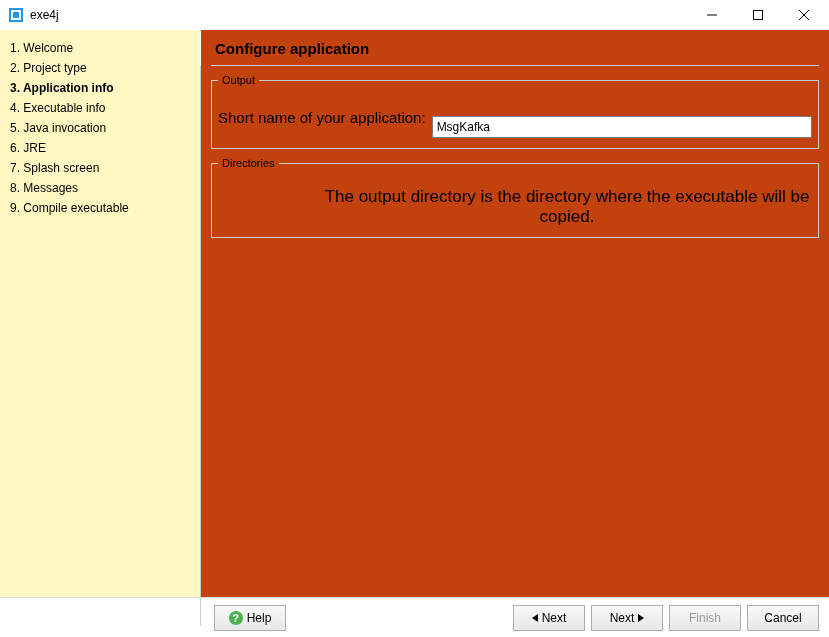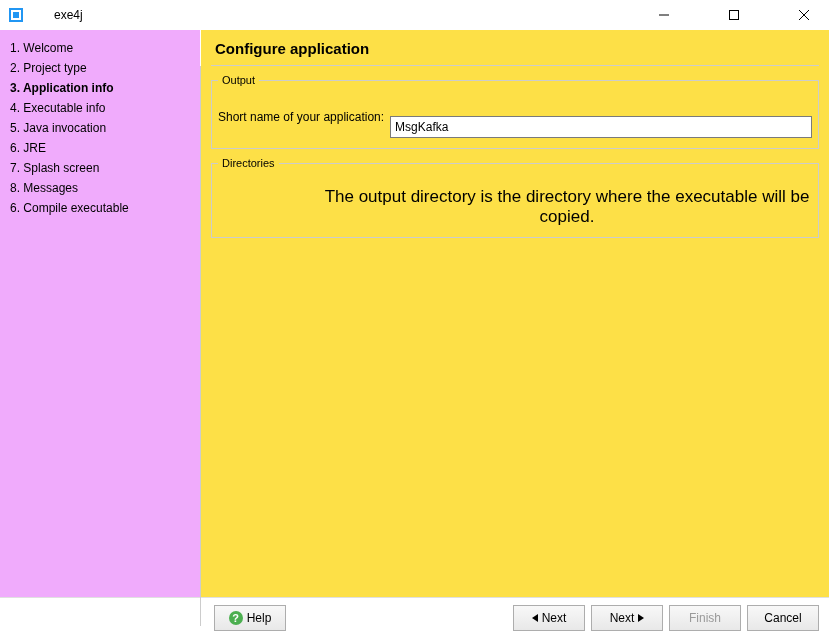--- a/index.html
+++ b/index.html
@@ -11,21 +11,20 @@
       height: 637px;
       overflow: hidden;
       color: #000;
     }
     .titlebar {
       display: flex;
       align-items: center;
       height: 30px;
       padding: 0 2px 0 8px;
       background: #fff;
-      gap: 24px;
     }
     .titlebar .app-icon {
       width: 16px; height: 16px;
       margin-right: 6px;
       display: inline-flex;
       align-items: center;
       justify-content: center;
     }
     .titlebar .title { flex: 0 0 auto; font-size: 12px; }
     .titlebar .spacer { flex: 1; }
@@ -36,40 +35,40 @@
       background: transparent; border: none;
       font-family: inherit;
     }
     .main {
       display: flex;
       height: 567px;
     }
     .sidebar {
       width: 200px;
       padding: 8px 6px 8px 10px;
-      background: #f0abfc;
+      background: #fef9c3;
     }
     .sidebar .step {
       padding: 2px 0;
       font-size: 12px;
       line-height: 16px;
       color: #000;
       cursor: pointer;
     }
     .sidebar .step.active { font-weight: bold; }
     .divider-v {
       width: 1px;
       background: #ccc;
       margin-top: 36px;
       height: 560px;
     }
     .content {
       flex: 1;
       padding: 10px 10px 4px 10px;
-      background: #fde047;
+      background: #c2410c;
       position: relative;
     }
     .page-title {
       font-size: 15px;
       font-weight: bold;
       padding: 0 0 8px 4px;
       border-bottom: 1px solid #ccc;
     }
     fieldset {
       border: 1px solid #ccc;
@@ -81,21 +80,21 @@
       font-size: 11px;
       padding: 0 4px;
       color: #000;
     }
     .form-row {
       display: flex;
       align-items: center;
       gap: 6px;
     }
     .form-label {
-      font-size: 12px;
+      font-size: 15px;
       white-space: nowrap;
     }
     .text-input {
       flex: 1;
       height: 22px;
       border: 1px solid #7a7a7a;
       padding: 2px 4px;
       font-family: inherit;
       font-size: 12px;
       background: #fff;
@@ -200,21 +199,21 @@
   <div class="sidebar">
     <div id="steps-container">
         <div class="step">1. Welcome</div>
         <div class="step">2. Project type</div>
         <div class="step active">3. Application info</div>
         <div class="step">4. Executable info</div>
         <div class="step">5. Java invocation</div>
         <div class="step">6. JRE</div>
         <div class="step">7. Splash screen</div>
         <div class="step">8. Messages</div>
-        <div class="step">6. Compile executable</div>
+        <div class="step">9. Compile executable</div>
       </div>
 
   </div>
   <div class="divider-v"></div>
   <div class="content">
     <div class="page-title">Configure application</div>
 
     <fieldset>
       <legend>Output</legend>
       <div class="form-row">

